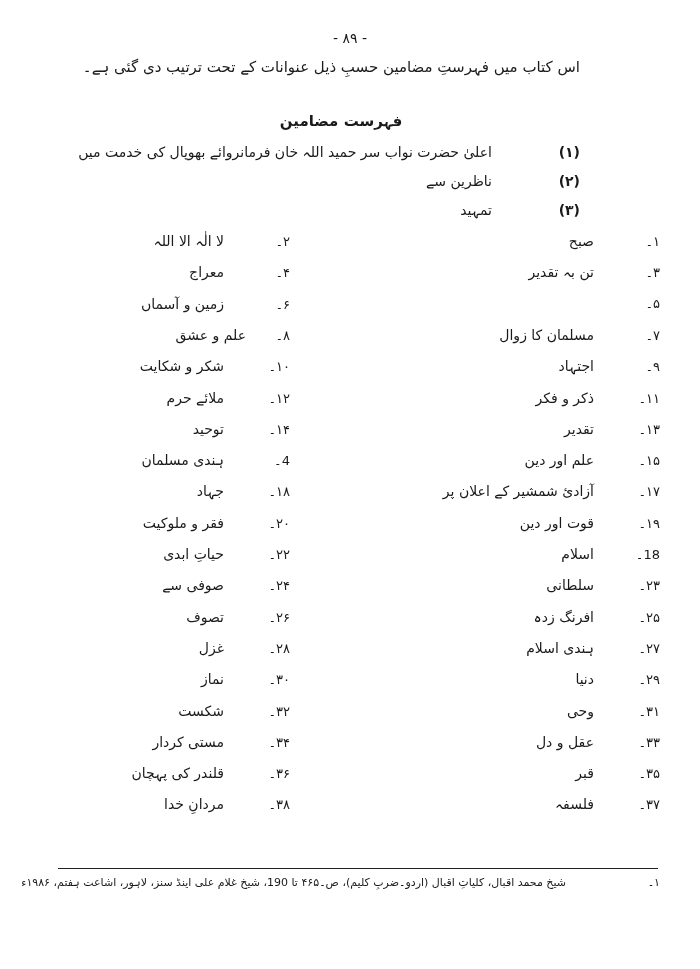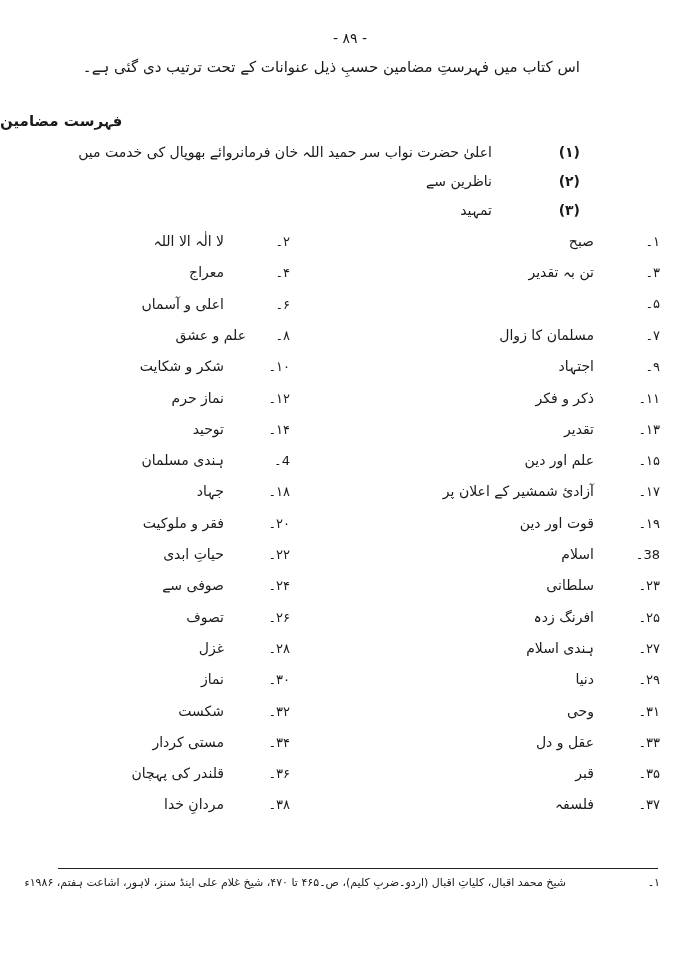--- a/index.html
+++ b/index.html
@@ -9,21 +9,21 @@
   }
   .page-number {
     position: absolute; top: 30px; left: 0; width: 700px;
     text-align: center; font-size: 14px; letter-spacing: 2px;
   }
   .intro {
     position: absolute; top: 58px; right: 120px; direction: rtl;
     font-size: 15px; white-space: nowrap;
   }
   .toc-heading {
-    position: absolute; top: 112px; left: 0; width: 660px; text-align: left;
+    position: absolute; top: 112px; left: 11px; width: 660px; text-align: center;
     direction: rtl; font-size: 15px; font-weight: bold;
   }
   .front {
     position: absolute; right: 120px; direction: rtl; font-size: 14px;
     white-space: nowrap; display: flex; align-items: center;
   }
   .front .num { display: inline-block; width: 58px; text-align: right; font-weight: bold; }
   .item {
     position: absolute; direction: rtl; font-size: 14px; white-space: nowrap;
     display: flex; align-items: center;
@@ -97,21 +97,21 @@
     </div>
     <div class="item col-right" style="top: 483px;">
       <span class="num">۱۷۔</span>
       <span style="margin-right: 22px;">آزادیٔ شمشیر کے اعلان پر</span>
     </div>
     <div class="item col-right" style="top: 515px;">
       <span class="num">۱۹۔</span>
       <span style="margin-right: 22px;">قوت اور دین</span>
     </div>
     <div class="item col-right" style="top: 546px;">
-      <span class="num">38۔</span>
+      <span class="num">18۔</span>
       <span style="margin-right: 22px;">اسلام</span>
     </div>
     <div class="item col-right" style="top: 577px;">
       <span class="num">۲۳۔</span>
       <span style="margin-right: 22px;">سلطانی</span>
     </div>
     <div class="item col-right" style="top: 609px;">
       <span class="num">۲۵۔</span>
       <span style="margin-right: 22px;">افرنگ زدہ</span>
     </div>
@@ -144,33 +144,33 @@
     <div class="item col-left" style="top: 233px;">
       <span class="num">۲۔</span>
       <span style="margin-right: 22px;">لا الٰہ الا اللہ</span>
     </div>
     <div class="item col-left" style="top: 264px;">
       <span class="num">۴۔</span>
       <span style="margin-right: 22px;">معراج</span>
     </div>
     <div class="item col-left" style="top: 296px;">
       <span class="num">۶۔</span>
-      <span style="margin-right: 22px;">اعلی و آسماں</span>
+      <span style="margin-right: 22px;">زمین و آسماں</span>
     </div>
     <div class="item col-left" style="top: 327px;">
       <span class="num">۸۔</span>
       <span style="">علم و عشق</span>
     </div>
     <div class="item col-left" style="top: 358px;">
       <span class="num">۱۰۔</span>
       <span style="margin-right: 22px;">شکر و شکایت</span>
     </div>
     <div class="item col-left" style="top: 390px;">
       <span class="num">۱۲۔</span>
-      <span style="margin-right: 22px;">نماز حرم</span>
+      <span style="margin-right: 22px;">ملائے حرم</span>
     </div>
     <div class="item col-left" style="top: 421px;">
       <span class="num">۱۴۔</span>
       <span style="margin-right: 22px;">توحید</span>
     </div>
     <div class="item col-left" style="top: 452px;">
       <span class="num">4۔</span>
       <span style="margin-right: 22px;">ہندی مسلمان</span>
     </div>
     <div class="item col-left" style="top: 483px;">
@@ -215,14 +215,14 @@
     </div>
     <div class="item col-left" style="top: 796px;">
       <span class="num">۳۸۔</span>
       <span style="margin-right: 22px;">مردانِ خدا</span>
     </div>
   </div>
 
 <div class="footnote-rule"></div>
 <div class="footnote">
   <span class="num">۱۔</span>
-  <span style="margin-right:34px">شیخ محمد اقبال، کلیاتِ اقبال (اردو۔ضربِ کلیم)، ص۔۴۶۵ تا ۴۷۰، شیخ غلام علی اینڈ سنز، لاہور، اشاعت ہفتم، ۱۹۸۶ء</span>
+  <span style="margin-right:34px">شیخ محمد اقبال، کلیاتِ اقبال (اردو۔ضربِ کلیم)، ص۔۴۶۵ تا 190، شیخ غلام علی اینڈ سنز، لاہور، اشاعت ہفتم، ۱۹۸۶ء</span>
 </div>
 
 </body></html>

